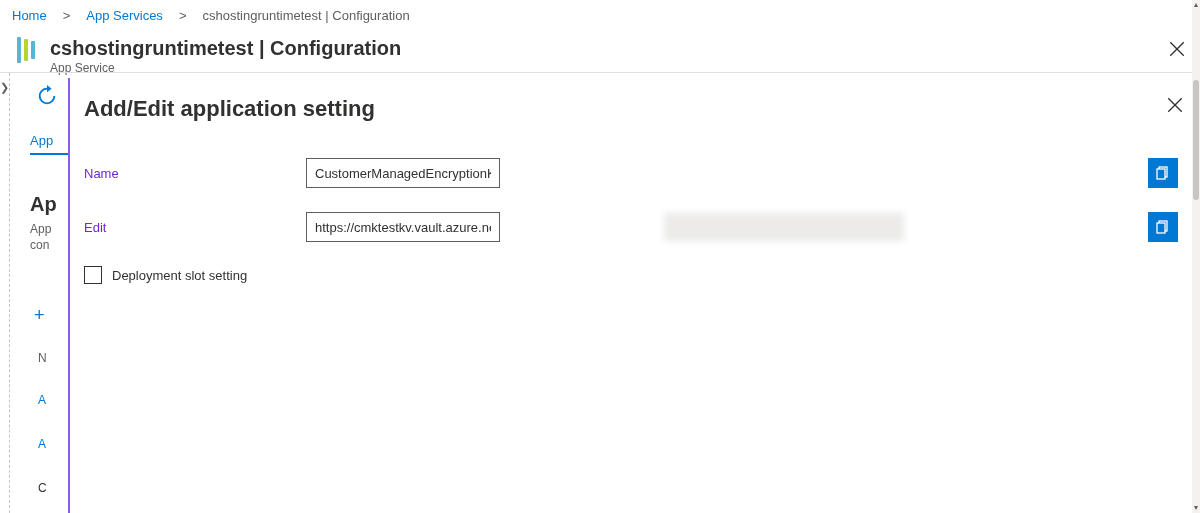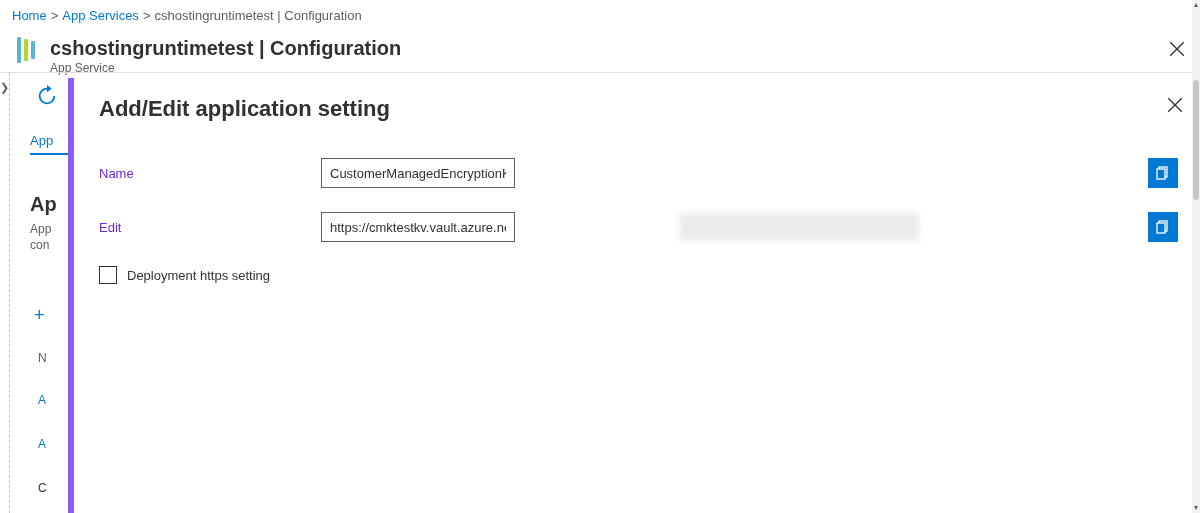--- a/index.html
+++ b/index.html
@@ -11,21 +11,21 @@
       width: 1200px;
       height: 513px;
       overflow: hidden;
       position: relative;
     }
 
     
     .breadcrumb {
       display: flex;
       align-items: center;
-      gap: 4px;
+      gap: 16px;
       padding: 6px 12px;
       font-size: 13px;
       height: 30px;
       border-bottom: 0;
     }
     .breadcrumb a {
       color: #0078d4;
       text-decoration: none;
       cursor: pointer;
     }
@@ -182,23 +182,23 @@
     }
 
     
     .panel {
       position: absolute;
       left: 68px;
       right: 4px;
       top: 78px;
       bottom: 0;
       background: #fff;
-      border-left: 6px solid #8b5cf6;
+      border-left: 2px solid #8b5cf6;
       z-index: 10;
-      padding: 18px 18px 18px 25px;
+      padding: 18px 18px 18px 14px;
     }
     .panel-title {
       font-size: 22px;
       font-weight: 600;
       margin-bottom: 36px;
     }
     .panel-close {
       position: absolute;
       right: 12px;
       top: 18px;
@@ -387,21 +387,21 @@
     <div class="copy-btn">
       <svg viewBox="0 0 16 16">
         <rect x="4" y="2" width="8" height="10" fill="none" stroke="#fff" stroke-width="1.3"></rect>
         <rect x="2" y="4" width="8" height="10" fill="#0078d4" stroke="#fff" stroke-width="1.3"></rect>
       </svg>
     </div>
   </div>
 
   <div class="check-row">
     <div class="check-box"></div>
-    <div>Deployment https setting</div>
+    <div>Deployment slot setting</div>
   </div>
 </div>
 
 <div class="scroll-rail">
   <div class="scroll-arrow" style="top:0">▴</div>
   <div class="scroll-thumb"></div>
   <div class="scroll-arrow" style="bottom:0">▾</div>
 </div>
 
 </body></html>

